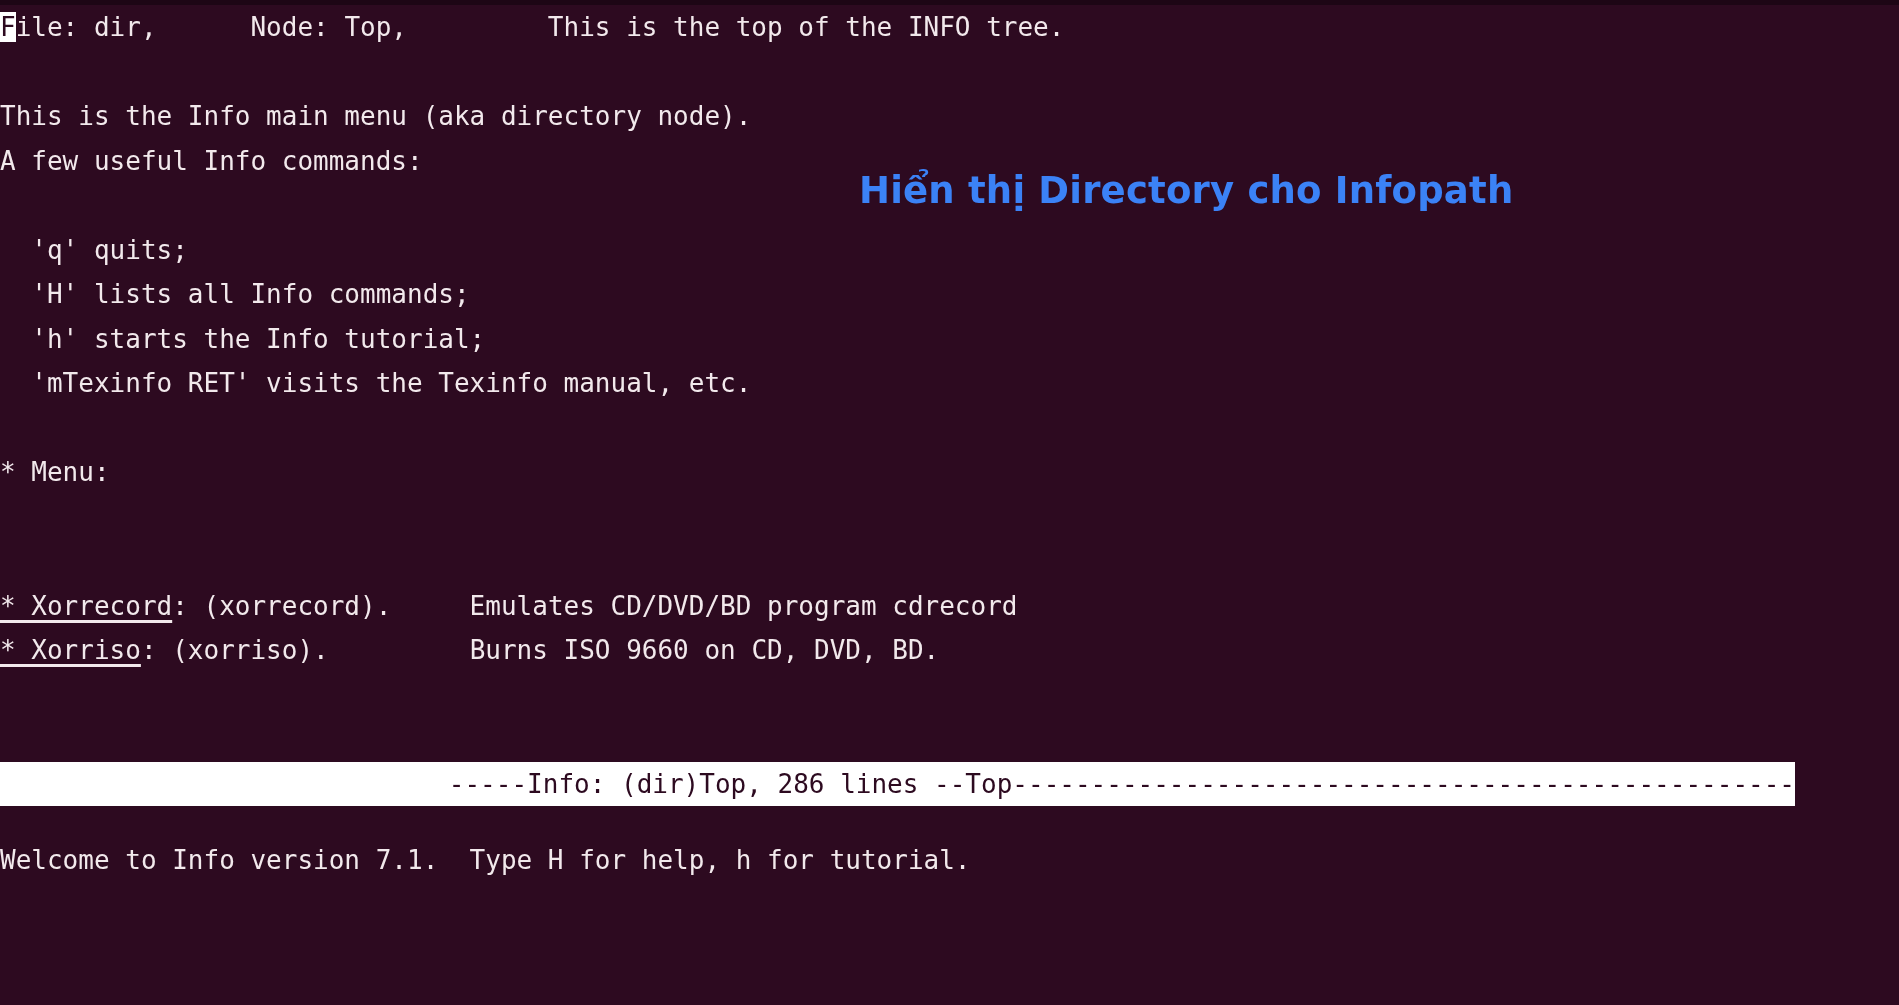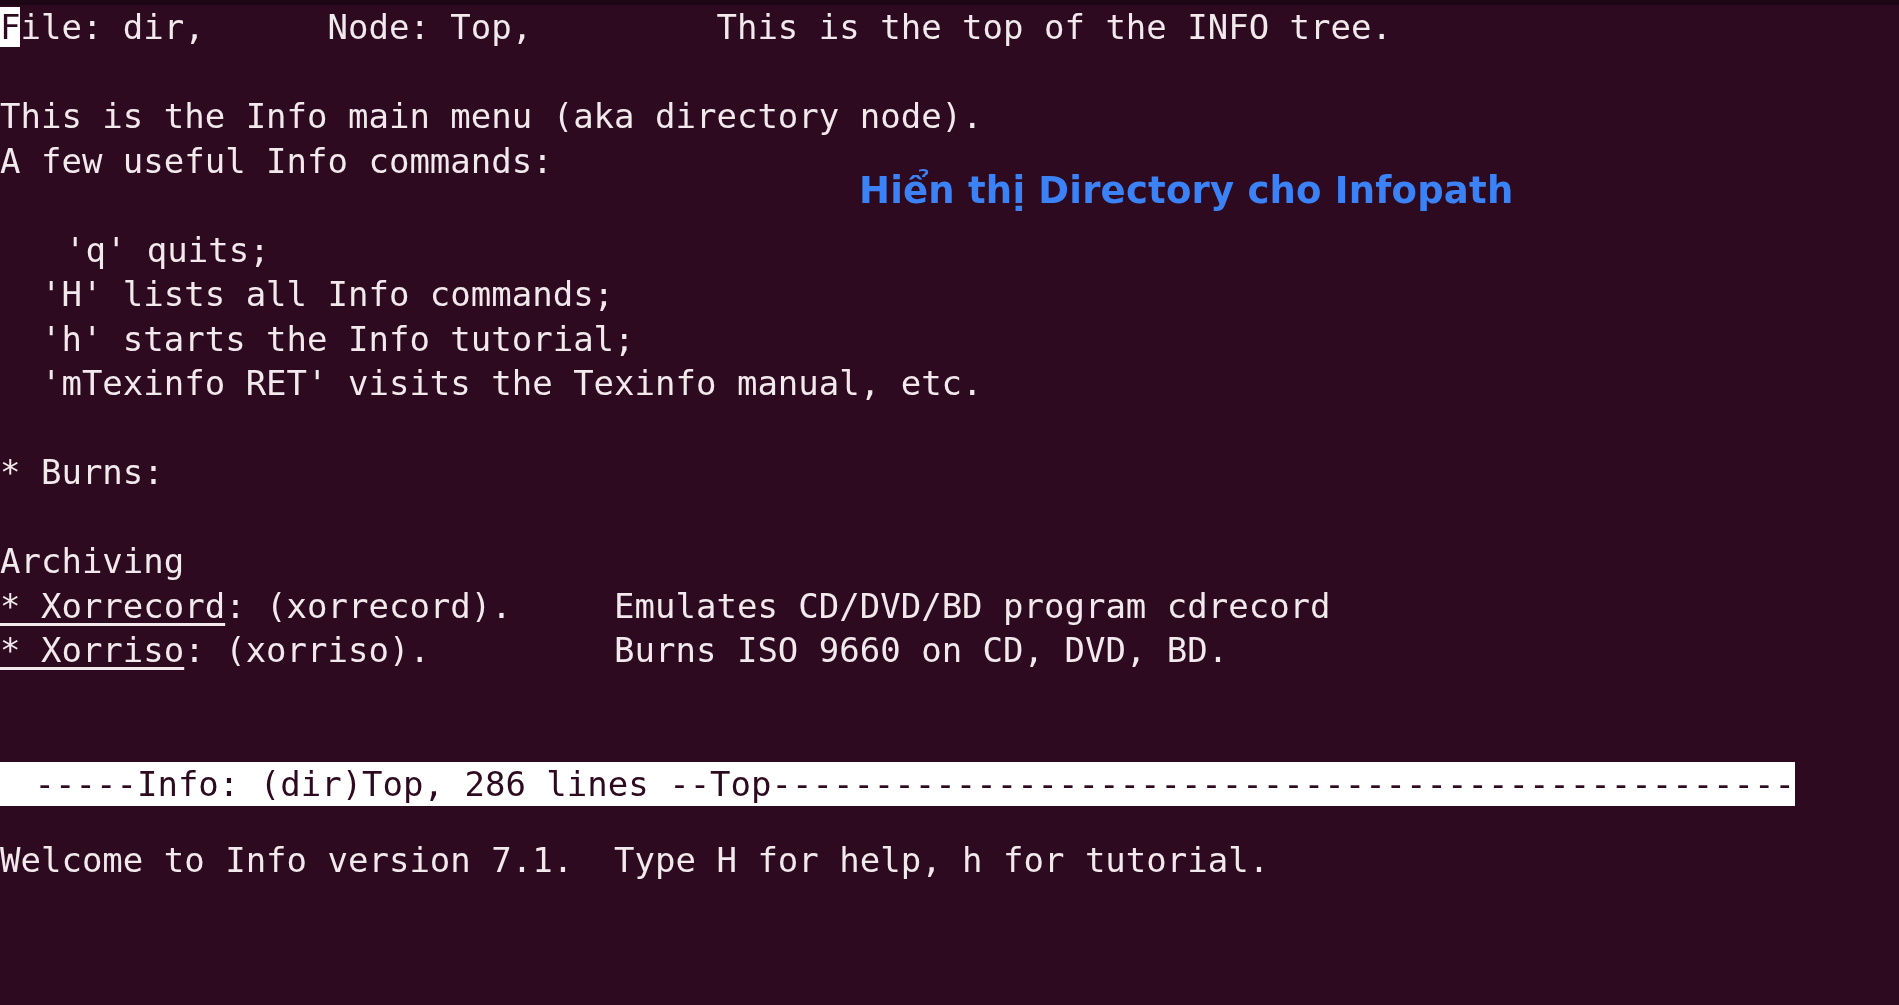--- a/index.html
+++ b/index.html
@@ -40,21 +40,21 @@
   }
 
   .line {
     position: absolute;
     left: 0;
     width: 1795px;
     height: 44.5px;
     line-height: 44.5px;
     white-space: pre;
     color: #f2e9ec;
-    font-size: 34px;
+    font-size: 26px;
     letter-spacing: 0px;
     font-family: "DejaVu Sans Mono", "Liberation Mono", monospace;
   }
 
   .cursor {
     background: #ffffff;
     color: #2d0a20;
   }
 
   .menu-link {
@@ -90,28 +90,27 @@
 
   <div class="screen">
 
     <div class="line" style="top:0px;"><span class="cursor">F</span><span>ile: dir,      Node: Top,         This is the top of the INFO tree.</span></div>
 
     <div class="line" style="top:133.5px;">A few useful Info commands:</div>
     <div class="line" style="top:89px;">This is the Info main menu (aka directory node).</div>
 
     <div class="annotation" style="top:164px; left:859px;">Hiển thị Directory cho Infopath</div>
 
-    <div class="line" style="top:222.5px;padding-left:24px;">  'q' quits;</div>
+    <div class="line" style="top:222.5px;">  'q' quits;</div>
     <div class="line" style="top:267px;">  'H' lists all Info commands;</div>
     <div class="line" style="top:311.5px;">  'h' starts the Info tutorial;</div>
     <div class="line" style="top:356px;">  'mTexinfo RET' visits the Texinfo manual, etc.</div>
 
-    <div class="line" style="top:445px;">* Burns:</div>
+    <div class="line" style="top:445px;">* Menu:</div>
 
-    <div class="line" style="top:534px;">Archiving</div>
 
     <div class="line" style="top:578.5px;"><span class="menu-link">* Xorrecord</span><span>: (xorrecord).     </span><span>Emulates CD/DVD/BD program cdrecord</span></div>
 
     <div class="line" style="top:623px;"><span class="menu-link">* Xorriso</span><span>: (xorriso).         </span><span>Burns ISO 9660 on CD, DVD, BD.</span></div>
 
 
     <div class="line status-line" style="top:756.5px;">-----Info: (dir)Top, 286 lines --Top--------------------------------------------------</div>
 
     <div class="line" style="top:801px;margin-top:32px;">Welcome to Info version 7.1.  Type H for help, h for tutorial.</div>
 

